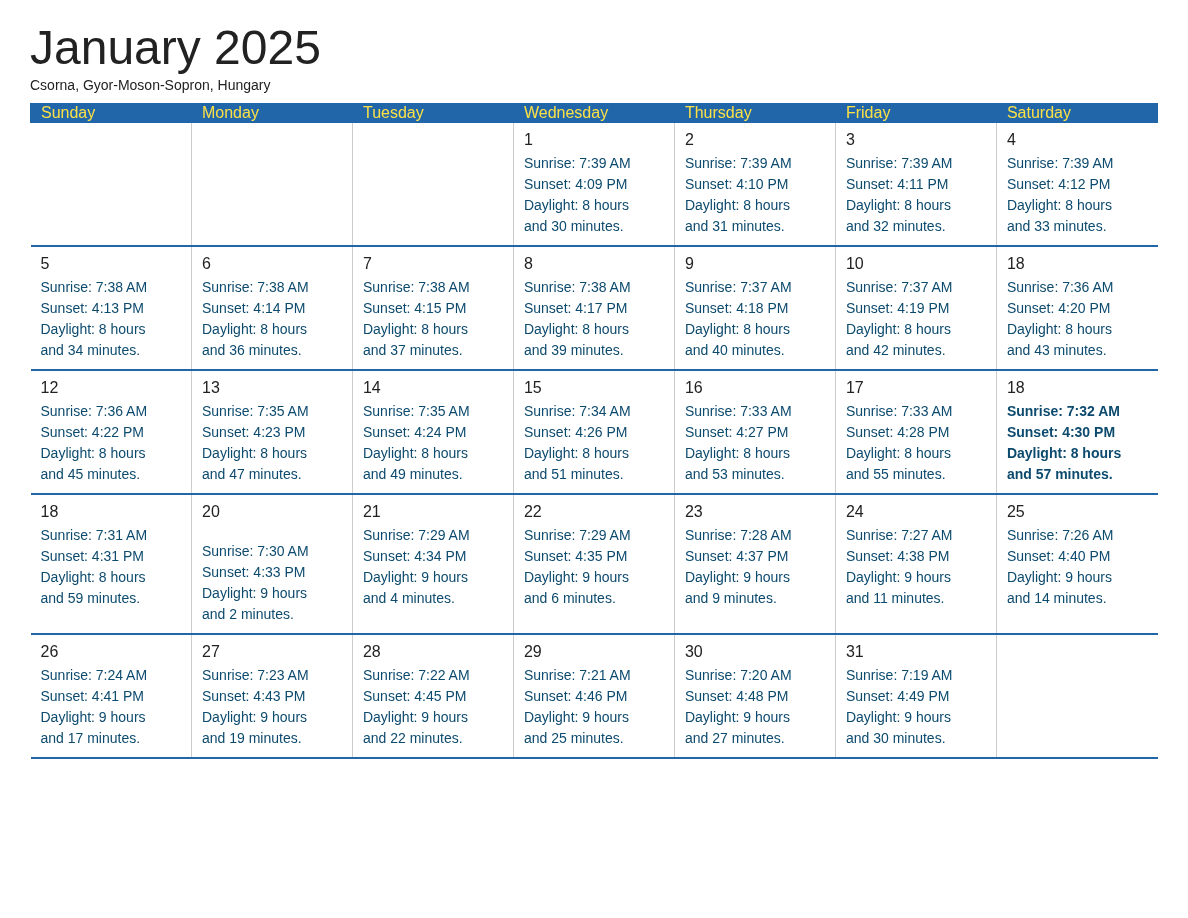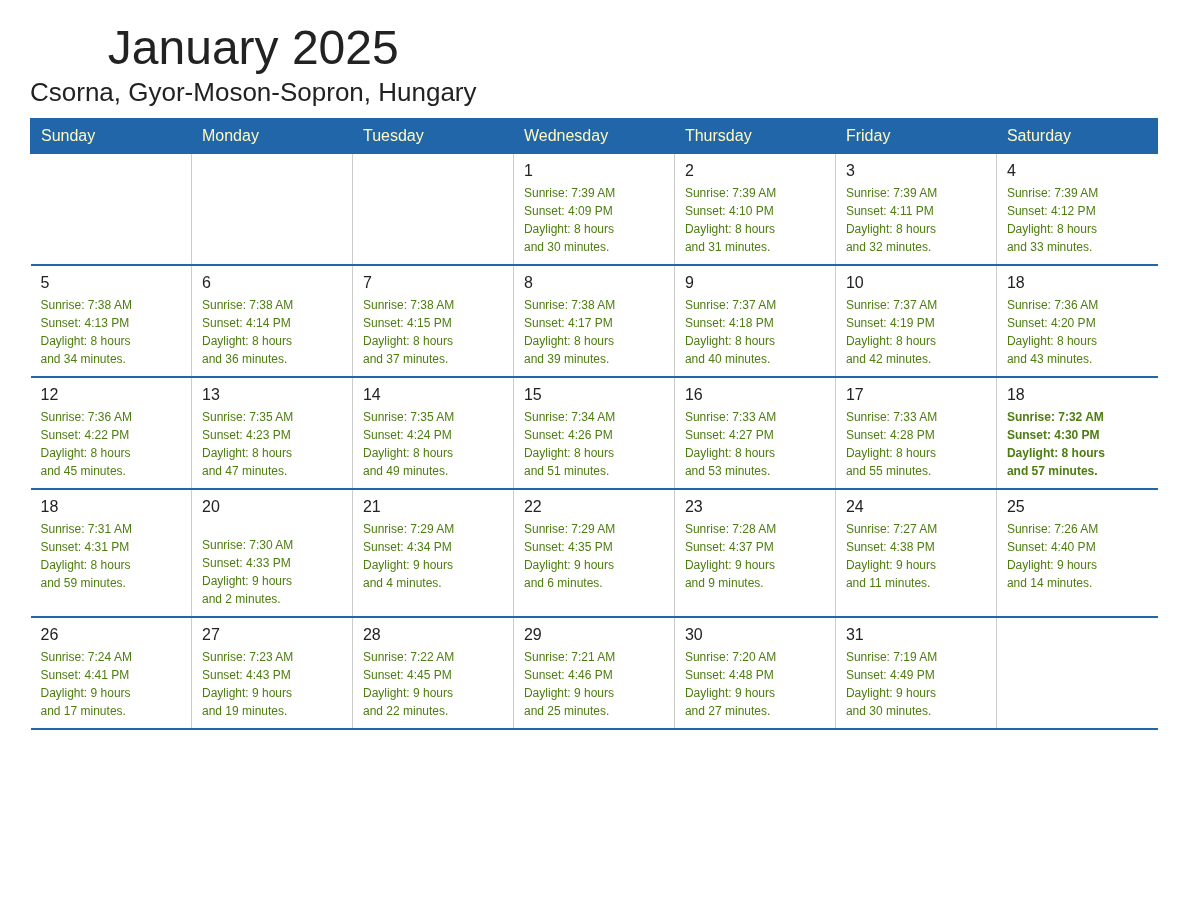--- a/index.html
+++ b/index.html
@@ -40,43 +40,43 @@
       margin-bottom: -2px;
     }
     .logo-blue {
       font-size: 28px;
       font-weight: bold;
       color: #1a6fa8;
       margin-top: -4px;
       margin-left: 2px;
     }
     .title-area {
-      text-align: center;
+      text-align: left;
     }
     .calendar-title {
       font-size: 48px;
       font-weight: normal;
       color: #222;
     }
     .subtitle {
-      font-size: 26px;
+      font-size: 14px;
       color: #222;
       margin-top: 2px;
     }
     .calendar-table {
       width: 100%;
       border-collapse: collapse;
       margin-top: 10px;
     }
     .calendar-table thead tr {
       background-color: #2066a8;
     }
     .calendar-table thead th {
-      color: #fef9c3;
-      padding: 8px 10px;
+      color: #fde047;
+      padding: 0 10px;
       text-align: left;
       font-size: 16px;
       font-weight: normal;
       border: 1px solid #2066a8;
     }
     .calendar-table tbody tr {
       border-bottom: 2px solid #2066a8;
     }
     .calendar-table tbody td {
       vertical-align: top;
@@ -94,22 +94,22 @@
     .calendar-table tbody td:first-child {
       border-left: none;
     }
     .day-number {
       font-size: 16px;
       color: #222;
       margin-bottom: 4px;
       display: block;
     }
     .day-info {
-      font-size: 12px;
-      color: #4d7c0f;
+      font-size: 14px;
+      color: #0c4a6e;
       line-height: 1.5;
     }
     .empty-cell {
       background: #fff;
     }
   </style>
 </head>
 <body>
 
 <div class="header-area">

